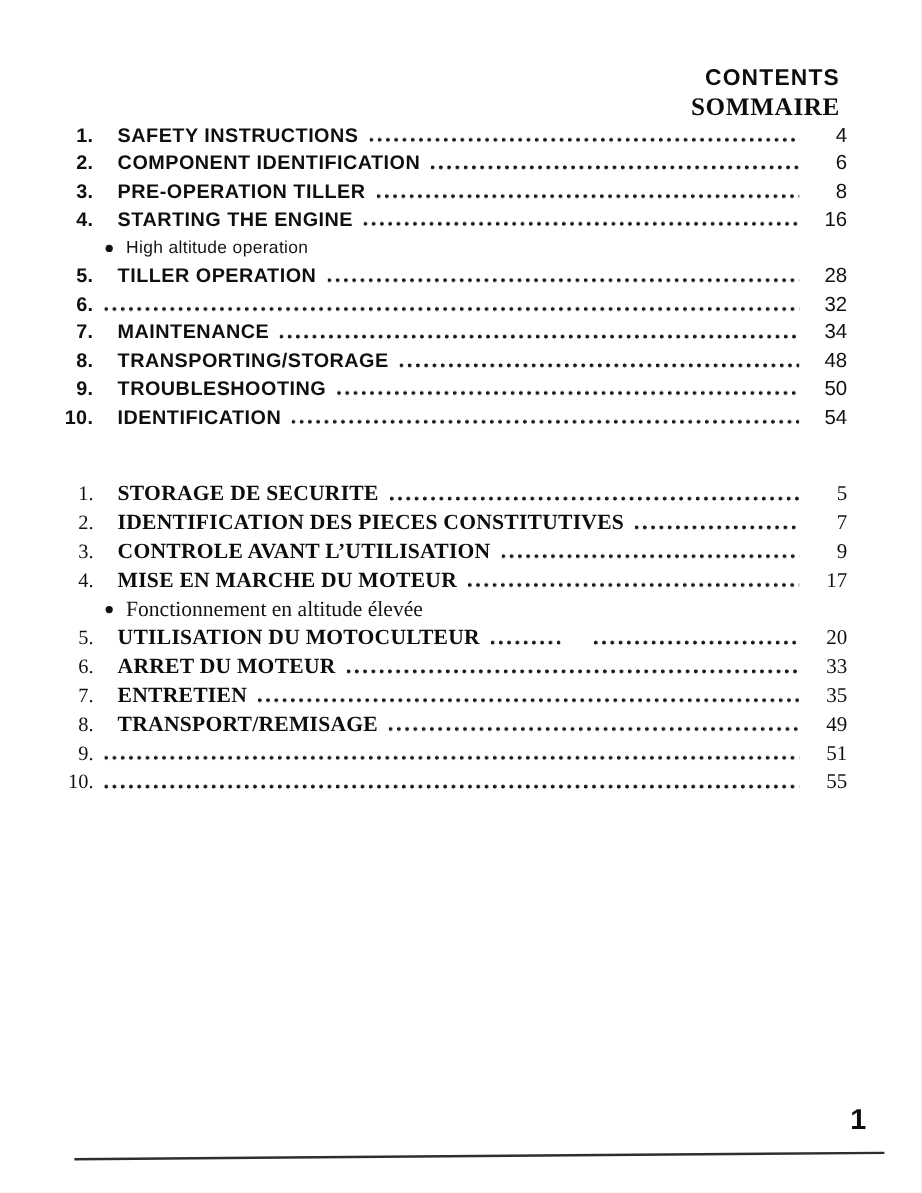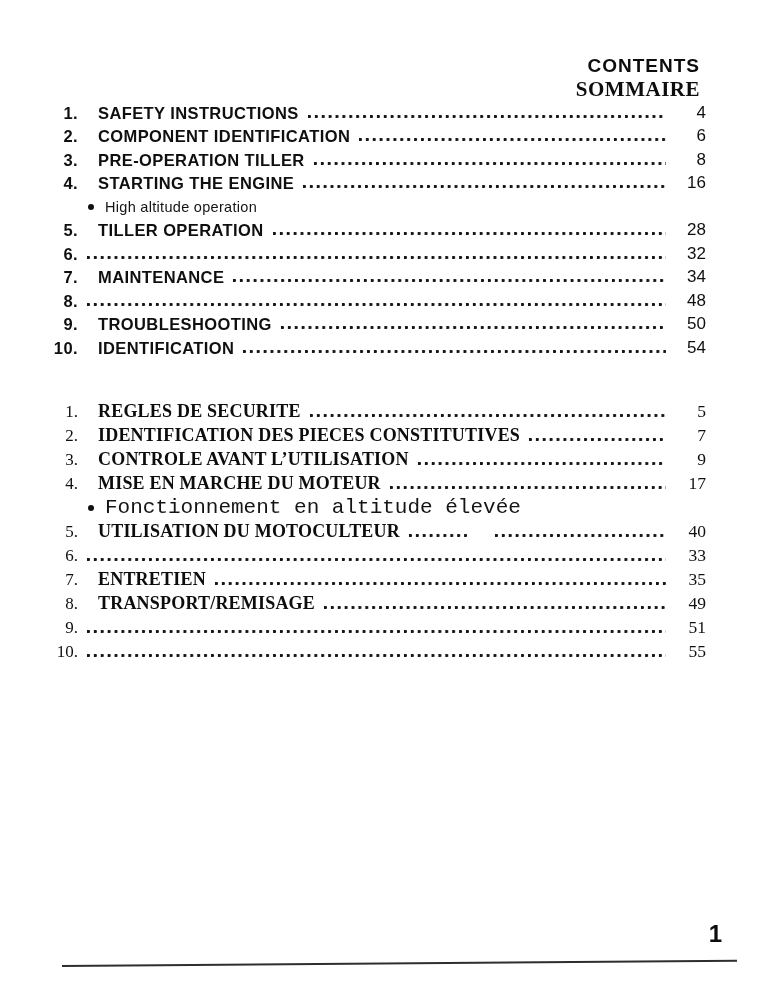--- a/index.html
+++ b/index.html
@@ -130,23 +130,23 @@
     color: #0d0d0d;
   }
   .toc-fr .pagenum {
     font-family: "Liberation Serif", "DejaVu Serif", serif;
     font-weight: 400;
     font-size: 17.5px;
     color: #101010;
   }
   .toc-fr .subrow { height: 24px; }
   .toc-fr .subtext {
-    font-family: Liberation Mono, monospace;
-    font-weight: 400;
-    font-size: 21px;
+    font-family: Liberation Serif, serif;
+    font-weight: 400;
+    font-size: 18px;
     color: #141414;
   }
 
   
   .footer-pagenum {
     position: absolute;
     top: 920px;
     right: 46px;
     font-family: "Liberation Sans", "DejaVu Sans", sans-serif;
     font-weight: 700;
@@ -224,20 +224,21 @@
 
     <div class="row">
       <span class="num">7.</span>
       <span class="title">MAINTENANCE</span>
       <span class="leader"></span>
       <span class="pagenum">34</span>
     </div>
 
     <div class="row">
       <span class="num">8.</span>
+      <span class="title">TRANSPORTING/STORAGE</span>
       <span class="leader"></span>
       <span class="pagenum">48</span>
     </div>
 
     <div class="row">
       <span class="num">9.</span>
       <span class="title">TROUBLESHOOTING</span>
       <span class="leader"></span>
       <span class="pagenum">50</span>
     </div>
@@ -248,21 +249,21 @@
       <span class="leader"></span>
       <span class="pagenum">54</span>
     </div>
 
   </div>
 
   <div class="toc toc-fr">
 
     <div class="row">
       <span class="num">1.</span>
-      <span class="title">REGLES DE SECURITE</span>
+      <span class="title">STORAGE DE SECURITE</span>
       <span class="leader"></span>
       <span class="pagenum">5</span>
     </div>
 
     <div class="row">
       <span class="num">2.</span>
       <span class="title">IDENTIFICATION DES PIECES CONSTITUTIVES</span>
       <span class="leader"></span>
       <span class="pagenum">7</span>
     </div>
@@ -285,25 +286,26 @@
       <span class="bullet-dot"></span>
       <span class="subtext">Fonctionnement en altitude élevée</span>
     </div>
 
     <div class="row">
       <span class="num">5.</span>
       <span class="title">UTILISATION DU MOTOCULTEUR</span>
       <span class="leader fixed"></span>
       <span class="leader-space"></span>
       <span class="leader"></span>
-      <span class="pagenum">40</span>
+      <span class="pagenum">20</span>
     </div>
 
     <div class="row">
       <span class="num">6.</span>
+      <span class="title">ARRET DU MOTEUR</span>
       <span class="leader"></span>
       <span class="pagenum">33</span>
     </div>
 
     <div class="row">
       <span class="num">7.</span>
       <span class="title">ENTRETIEN</span>
       <span class="leader"></span>
       <span class="pagenum">35</span>
     </div>

